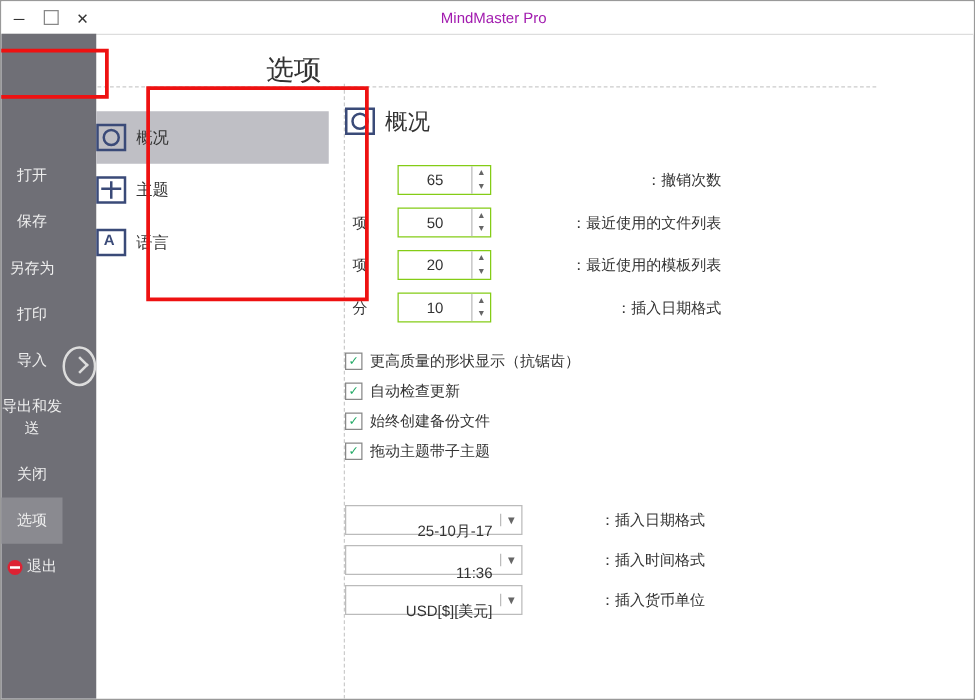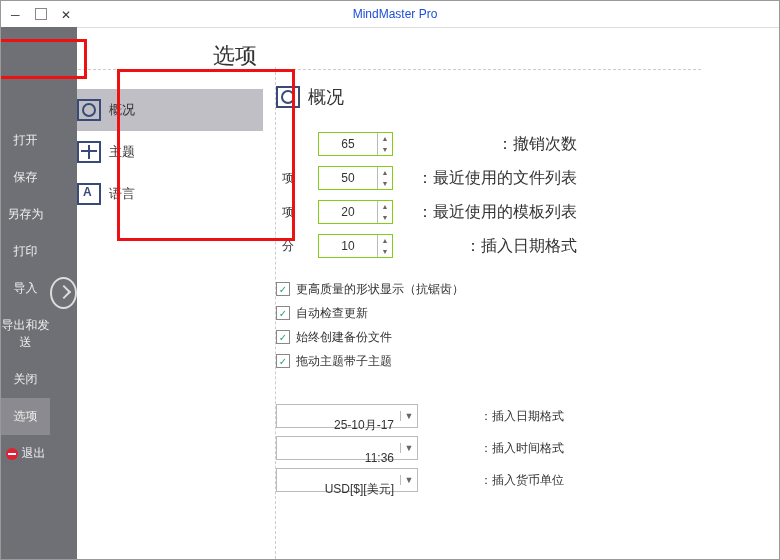--- a/index.html
+++ b/index.html
@@ -1,20 +1,20 @@
 <!DOCTYPE html>
 <html><head>
 <meta charset="utf-8">
 <style>
 html,body{margin:0;padding:0;font-family:"Microsoft YaHei",Arial,sans-serif;font-size:12px;color:#333;background:#fff;direction:rtl;}
 .app{width:780px;height:560px;border:1px solid #999;box-sizing:border-box;position:relative;overflow:hidden;}
 .titlebar{height:26px;background:#fff;border-bottom:1px solid #ddd;display:flex;align-items:center;direction:ltr;}
 .tb-left{display:flex;gap:14px;padding-left:10px;}
 .tb-ctl{width:10px;height:10px;display:inline-block;}
-.tb-title{flex:1;text-align:center;font-size:12px;color:#1d4ed8;}
+.tb-title{flex:1;text-align:center;font-size:12px;color:#a21caf;}
 .body{position:absolute;top:26px;bottom:0;left:0;right:0;display:flex;flex-direction:row-reverse;}
 .leftnav{width:76px;background:#6f6f76;color:#eee;display:flex;flex-direction:row;align-items:center;padding-top:8px;}
 .nav-icon{width:28px;height:28px;border:2px solid #ddd;border-radius:50%;margin:6px 0 14px;position:relative;}
 .nav-icon:after{content:"";position:absolute;right:6px;top:8px;width:8px;height:8px;border-top:2px solid #ddd;border-right:2px solid #ddd;transform:rotate(45deg);}
 .nav-item{width:100%;text-align:center;padding:10px 0;font-size:12px;cursor:pointer;}
 .nav-item.selected{background:#8a8a90;}
 .nav-item.exit{display:flex;justify-content:center;align-items:center;gap:4px;}
 .minus{width:12px;height:12px;border-radius:50%;background:#d23;display:inline-block;position:relative;}
 .minus:after{content:"";position:absolute;left:2px;right:2px;top:5px;height:2px;background:#fff;}
 .main{flex:1;display:flex;flex-direction:row-reverse;}
@@ -27,21 +27,21 @@
 .opt-ico.theme:before{content:"";position:absolute;left:2px;right:2px;top:7px;height:2px;background:#3a4a78;}
 .opt-ico.theme:after{content:"";position:absolute;top:2px;bottom:2px;left:9px;width:2px;background:#3a4a78;}
 .opt-ico.lang:after{content:"A";position:absolute;left:4px;top:0;font-size:12px;color:#3a4a78;font-weight:bold;}
 .redbox{position:absolute;border:3px solid #e11;pointer-events:none;}
 .rb1{top:38px;right:692px;width:84px;height:34px;}
 .rb2{top:68px;right:484px;width:172px;height:166px;}
 .content{flex:1;padding:18px 18px 0 0;border-left:1px dashed #ccc;margin-top:40px;}
 .dashtop{position:absolute;top:68px;left:2px;right:78px;border-top:1px dashed #ccc;}
 .section-title{display:flex;align-items:center;justify-content:flex-end;gap:8px;font-size:18px;margin-bottom:20px;}
 .row{display:flex;align-items:center;justify-content:flex-end;gap:24px;height:30px;margin-bottom:4px;}
-.row .lbl{min-width:160px;font-size:16px;}
+.row .lbl{min-width:160px;font-size:12px;}
 .spin{display:flex;align-items:center;direction:ltr;border:1px solid #84cc16;height:22px;}
 .spin .v{width:50px;text-align:center;font-size:12px;padding:0 4px;}
 .spin .ar{width:14px;display:flex;flex-direction:column;border-left:1px solid #bbb;}
 .spin .ar span{height:11px;font-size:7px;line-height:11px;text-align:center;color:#666;}
 .unit{width:18px;text-align:right;font-size:12px;}
 .chks{margin-top:16px;}
 .chk{display:flex;align-items:center;justify-content:flex-end;gap:6px;height:24px;font-size:12px;}
 .chk .box{width:12px;height:12px;border:1px solid #888;display:inline-flex;align-items:center;justify-content:center;font-size:10px;color:#2a6;}
 .sel-row{display:flex;align-items:center;justify-content:flex-end;gap:24px;height:30px;margin-bottom:2px;}
 .sel-row .lbl{min-width:160px;text-align:center;}

